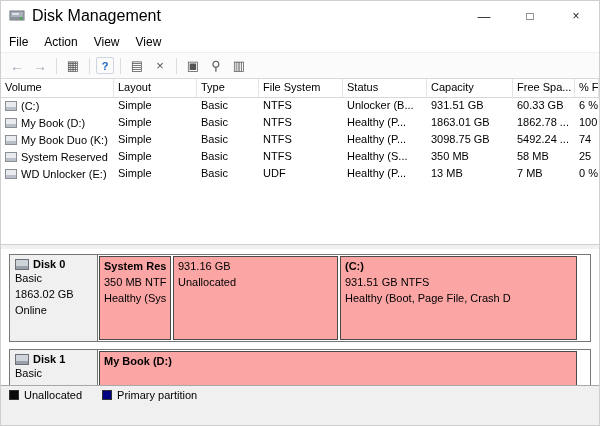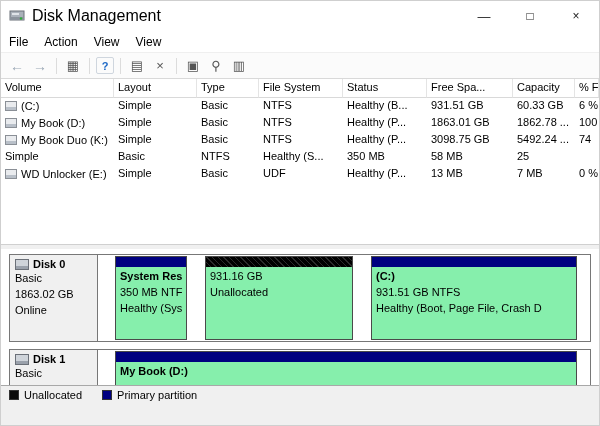--- a/index.html
+++ b/index.html
@@ -47,28 +47,28 @@
   .graph-pane { height:136px; background:#fff; padding:5px 8px; overflow:hidden; flex:0 0 auto; }
   .disk-row { display:flex; border:1px solid #777; background:#fff; }
   .disk-row.d0 { height:88px; margin-bottom:7px; }
   .disk-row.d1 { height:70px; }
   .disk-info { width:88px; background:#f0f0f0; border-right:1px solid #777; padding:3px 5px; flex:0 0 auto; }
   .disk-title { font-weight:bold; display:flex; align-items:flex-end; gap:4px; margin-bottom:1px; }
   .disk-ico { width:14px; height:11px; border:1px solid #6b7078; background:#cfd4da;
               box-shadow:inset 0 -3px 0 #9aa1ab; flex:0 0 auto; }
   .disk-line { line-height:1.45; white-space:nowrap; overflow:hidden; }
   .parts { flex:1; display:flex; gap:2px; padding:1px; overflow:hidden; }
-  .part { border:1px solid #4a4a4a; background:#86efac; display:flex; flex-direction:column; overflow:hidden;margin-left:16px; }
+  .part { border:1px solid #4a4a4a; background:#fca5a5; display:flex; flex-direction:row; overflow:hidden; }
   .part .strip { height:10px; flex:0 0 auto; }
   .strip.primary { background:#000080; }
   .strip.unallocated { background:repeating-linear-gradient(45deg,#000 0,#000 3px,#2b2b2b 3px,#2b2b2b 4px); }
   .part .pbody { padding:2px 4px; line-height:1.45; white-space:nowrap; overflow:hidden; }
   .pline.b { font-weight:bold; }
   .part.p-sysres { width:72px; flex:0 0 auto; }
-  .part.p-unalloc { width:148px; flex:0 0 auto; }
+  .part.p-unalloc { width:165px; flex:0 0 auto; }
   .part.p-c { flex:1; margin-right:12px; }
   .part.p-mybook { flex:1; margin-right:12px; }
   
   .legend { height:18px; background:#f0f0f0; border-top:1px solid #a8a8a8; display:flex;
             align-items:center; padding-left:8px; gap:5px; flex:0 0 auto; }
   .swatch { width:10px; height:10px; border:1px solid #333; flex:0 0 auto; }
   .swatch.unallocated { background:#0a0a0a; }
   .swatch.primary { background:#000080; }
   .legend .gap { width:10px; }
   .filler { flex:1; background:#f0f0f0; }
@@ -115,34 +115,34 @@
     <span class="tbtn">▥</span>
   </div>
 
   <div class="list-pane">
     <div class="vrow vhead">
       <div>Volume</div>
       <div>Layout</div>
       <div>Type</div>
       <div>File System</div>
       <div>Status</div>
+      <div>Capacity</div>
       <div>Free Spa...</div>
-      <div>Capacity</div>
       <div>% F</div>
     </div>
 
     <div class="vrow vdata">
       <div class="vol-cell">
           <span class="drive-ico"></span>
           <span>(C:)</span>
         </div>
       <div>Simple</div>
       <div>Basic</div>
       <div>NTFS</div>
-      <div>Healthy (B...</div>
+      <div>Unlocker (B...</div>
       <div>931.51 GB</div>
       <div>60.33 GB</div>
       <div>6 %</div>
     </div>
 
     <div class="vrow vdata">
       <div class="vol-cell">
           <span class="drive-ico"></span>
           <span>My Book (D:)</span>
         </div>
@@ -163,20 +163,24 @@
       <div>Simple</div>
       <div>Basic</div>
       <div>NTFS</div>
       <div>Healthy (P...</div>
       <div>3098.75 GB</div>
       <div>5492.24 ...</div>
       <div>74</div>
     </div>
 
     <div class="vrow vdata">
+      <div class="vol-cell">
+          <span class="drive-ico"></span>
+          <span>System Reserved</span>
+        </div>
       <div>Simple</div>
       <div>Basic</div>
       <div>NTFS</div>
       <div>Healthy (S...</div>
       <div>350 MB</div>
       <div>58 MB</div>
       <div>25</div>
     </div>
 
     <div class="vrow vdata">

